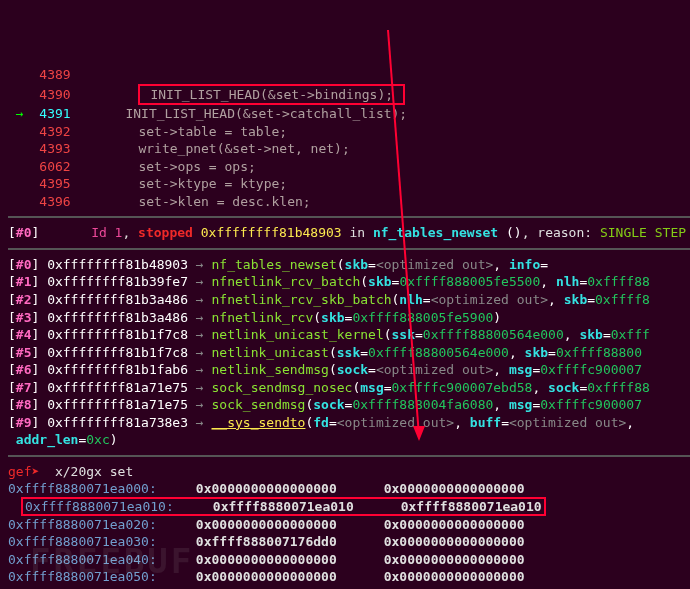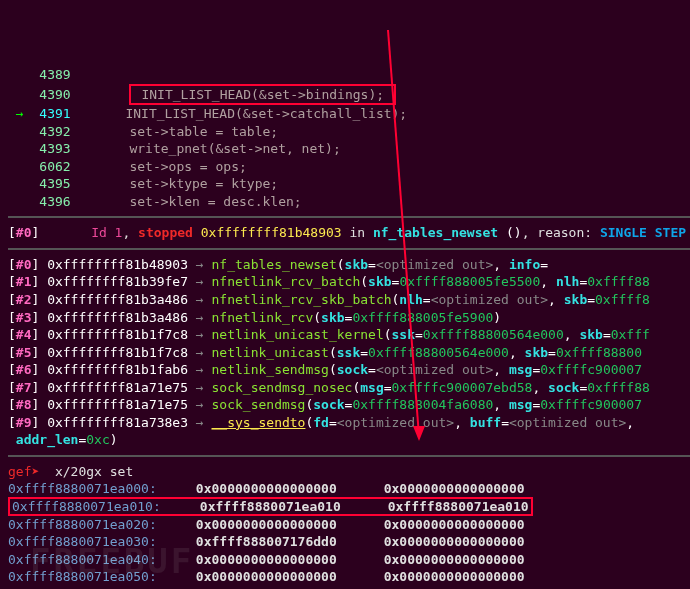--- a/index.html
+++ b/index.html
@@ -11,48 +11,48 @@
     width: 690px;
     height: 589px;
     overflow: hidden;
     position: relative;
     white-space: pre;
   }
   .code-area {
     padding: 6px 0 0 8px;
     line-height: 1.35;
   }
-  .lineno { color: #86efac; margin-right: 4px; }
+  .lineno { color: #ef4444; margin-right: 13px; }
   .lineno-cur { color: #33ffff; text-align: right; }
   .arrow-left { color: #00ff00; }
   .white { color: #ffffff; }
   .gray { color: #b0a0a0; }
   
   .box-red {
     border: 2px solid #ff0033;
     display: inline-block;
     padding: 0 10px;
   }
   .box-red-row {
     border: 2px solid #ff0033;
     padding: 0 2px;
-    margin: -2px 0;
+    margin: -2px 13px;
   }
   .sep-row {
     height: 2px;
     background: #555;
     margin: 6px 0;
   }
   
   .bracket { color: #ffffff; }
   .thread-id { color: #ec4899; margin-left: 44px; }
   .stopped { color: #ef2929; font-weight: bold;}
   .addr-yellow { color: #fce94f; }
   .funcname-green { color: #34e2e2; font-weight: bold;}
-  .reason-purple { color: #0ea5e9; font-weight: bold;}
+  .reason-purple { color: #84cc16; font-weight: normal;}
   
   .bt-idx { color: #ff6ac1; font-weight: bold;}
   .bt-arrow { color: #888; }
   .bt-func { color: #8ae234; }
   .bt-func-yellow { color: #fce94f; text-decoration: underline; }
   .bt-arg { color: #34e2e2; font-weight: bold;}
   .bt-val { color: #22c55e; }
   .bt-val-gray { color: #888; }
   
   .gef-prompt { color: #ef2929; }

